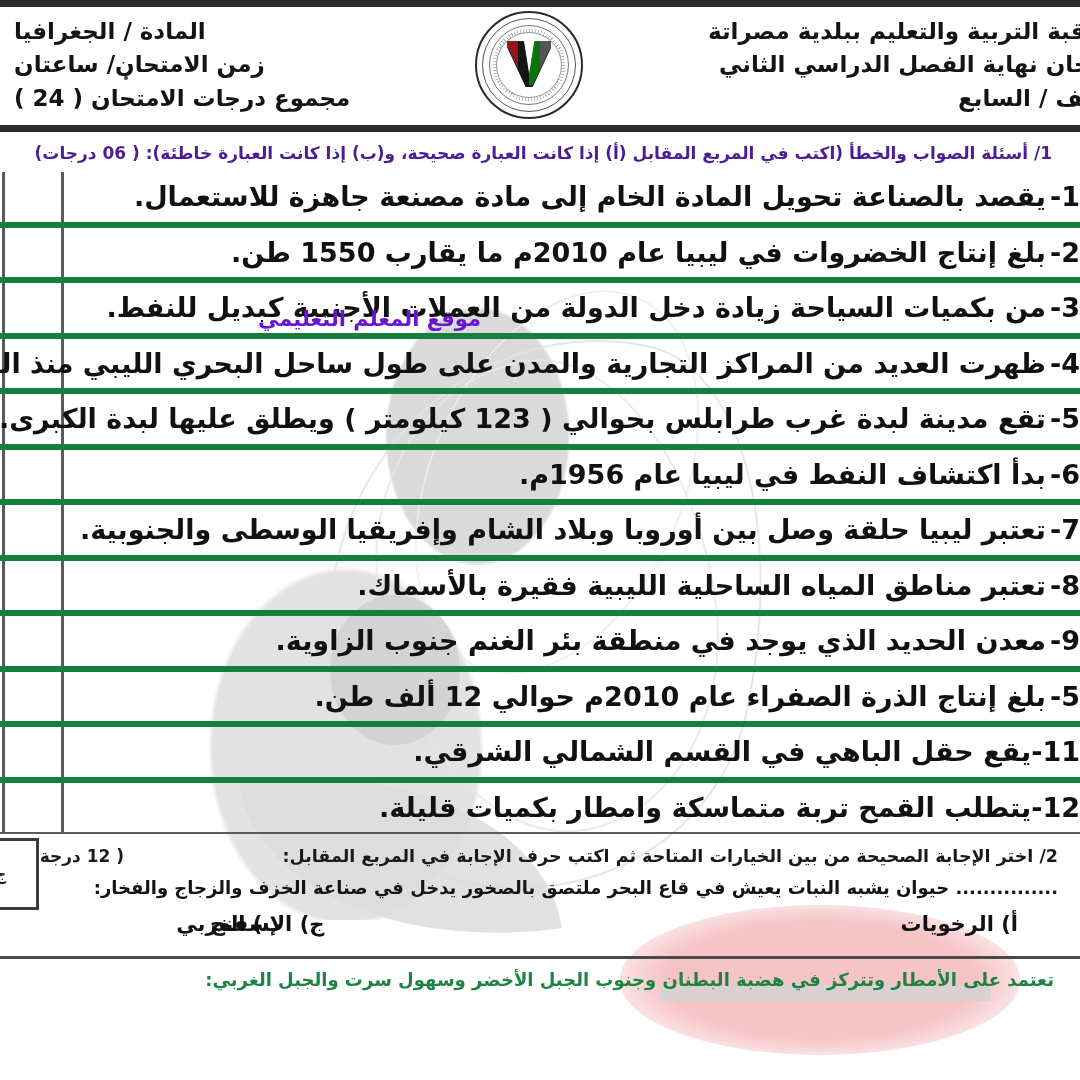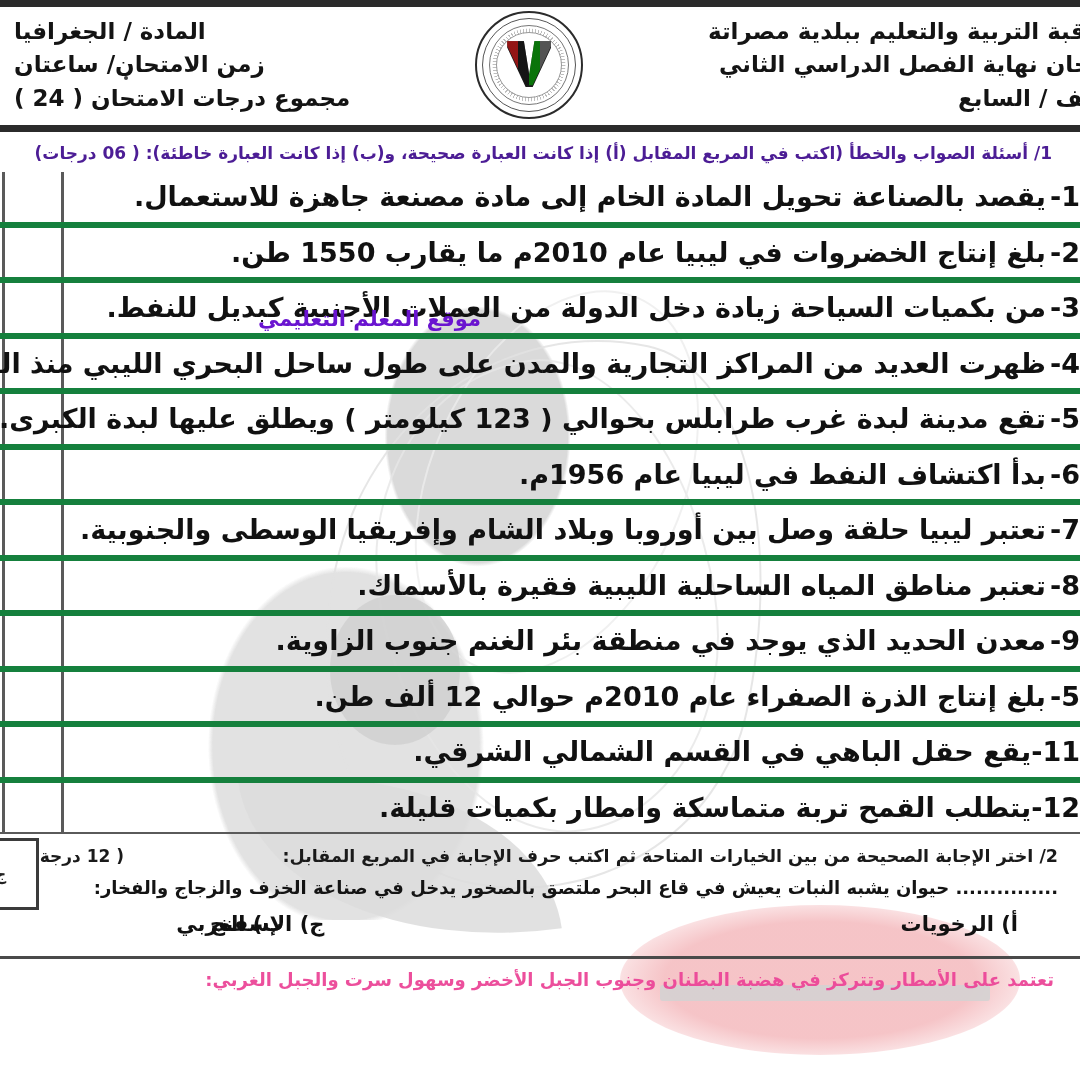--- a/index.html
+++ b/index.html
@@ -204,21 +204,21 @@
     position:absolute;left:-8px;top:4px;width:44px;height:66px;
     border:3px solid #3b3b3b;border-left:none;
     background:#fff;
   }
   #mcq-box .glyph{
     position:absolute;left:2px;top:50%;transform:translateY(-50%);
     font-size:17px;font-weight:700;color:#222;
   }
 
   #mcq2{
-    font-size:18px;font-weight:700;color:#ec4899;
+    font-size:18px;font-weight:700;color:#15803d;
     padding:10px 26px 0 18px;white-space:nowrap;text-align:right;
     opacity:.96;
   }
 </style>
 </head>
 <body>
 
 <div id="wm-layer">
   <div class="wm-swoosh"></div>
   <div class="wm-arc"></div>

